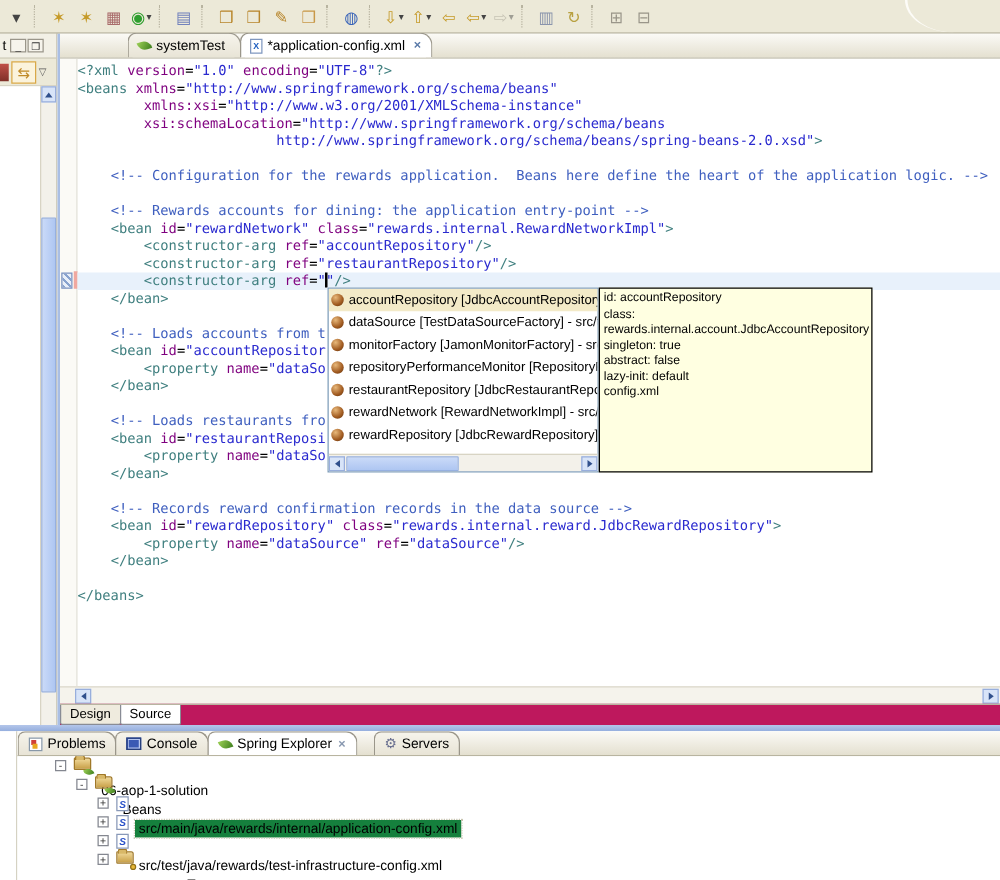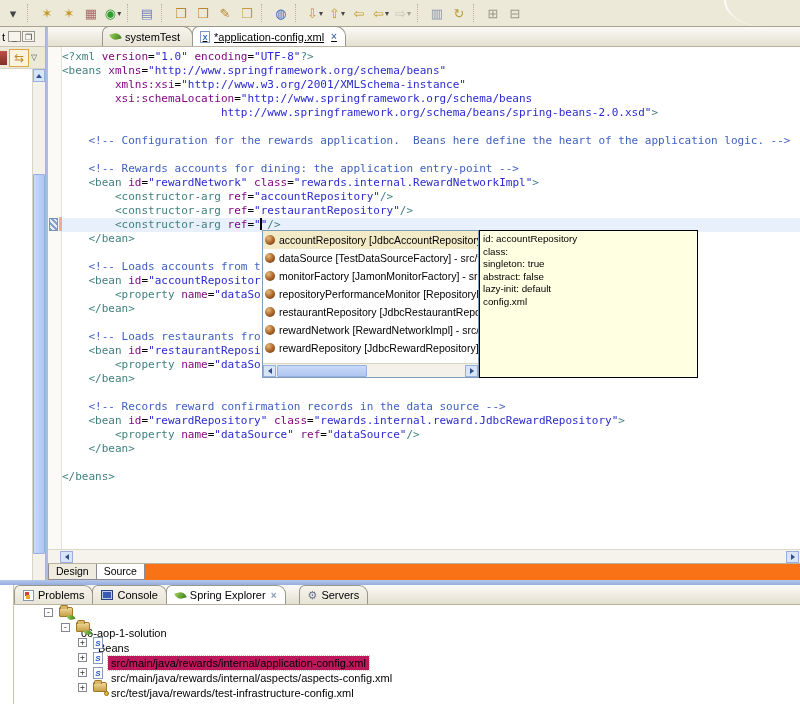--- a/index.html
+++ b/index.html
@@ -27,21 +27,21 @@
   .ls-scroll { position:absolute; right:0; top:42px; width:13px; bottom:0; background:#F3F1EA; border-left:1px solid #D8D4C4; }
   .sb-btn { position:absolute; left:0; width:12px; height:13px; background:#D8E4F8; border:1px solid #98AEDC; display:flex; align-items:center; justify-content:center; }
   .sb-up { top:0; }
   .tri-up { width:0; height:0; border-left:3px solid transparent; border-right:3px solid transparent; border-bottom:4px solid #30508C; }
   .ls-thumb { position:absolute; left:0; top:105px; width:12px; height:380px; background:linear-gradient(90deg,#CADAF8,#AEC6F2); border:1px solid #96B0E0; border-radius:1px; }
 
   
   .editor-group { position:absolute; left:46px; top:27px; width:754px; height:553px; border-left:2px solid #A9BEE4; background:#fff; }
   .etabs { height:20px; background:linear-gradient(#FBFAF6,#E4E0D0); display:flex; align-items:flex-end; border-bottom:1px solid #B8B4A0; }
   .etab { height:20px; display:flex; align-items:center; padding:0 8px 0 7px; border:1px solid #9A968A; border-bottom:none; border-radius:7px 10px 0 0; background:linear-gradient(#F6F4EC,#E8E4D6); margin-right:-1px; font-size:11px; white-space:nowrap; }
-  .etab.active { background:#fff; font-weight:normal;text-decoration:underline; }
+  .etab.active { background:#fff; font-weight:normal; }
   .etab .lbl { margin:0 4px; }
   .etab .close { color:#5A7AA8; font-size:10px; font-weight:bold; margin-left:3px; cursor:default; }
   .spacer54 { width:54px; }
 
   
   .leaf-icon { display:inline-block; width:11px; height:7px; background:linear-gradient(135deg,#9CCF56,#3E7F1E); border-radius:0 8px 0 8px; transform:rotate(-18deg); }
   
   .xmlfile-icon { display:inline-block; width:10px; height:12px; background:#fff; border:1px solid #8098C0; font-size:7px; font-weight:bold; color:#2060C0; text-align:center; line-height:11px; }
 
   
@@ -59,21 +59,21 @@
   .sp { color:#000000; }
   .caret-bar { display:inline-block; width:2px; height:12px; background:#000; vertical-align:-2px; margin:0 -1px; }
 
   
   .ehscroll { position:absolute; left:0; top:522px; right:0; height:14px; background:#F5F3EC; border-top:1px solid #DCD8CA; }
   .eh-btn { position:absolute; top:1px; width:13px; height:12px; background:#D8E4F8; border:1px solid #98AEDC; display:flex; align-items:center; justify-content:center; }
   .tri-left { width:0; height:0; border-top:3px solid transparent; border-bottom:3px solid transparent; border-right:4px solid #30508C; }
   .tri-right { width:0; height:0; border-top:3px solid transparent; border-bottom:3px solid transparent; border-left:4px solid #30508C; }
 
   
-  .ds-row { position:absolute; left:0; top:536px; right:0; height:17px; background:#f97316; border-top:1px solid #B8B4A0; display:flex; align-items:flex-start; }
+  .ds-row { position:absolute; left:0; top:536px; right:0; height:17px; background:#be185d; border-top:1px solid #B8B4A0; display:flex; align-items:flex-start; }
   .ds-tab { height:16px; padding:1px 7px; border:1px solid #898C95; border-top:none; font-size:10.5px; background:#EFEBDE; border-radius:0 0 2px 2px; margin-right:-1px; }
   .ds-tab.active { background:#fff; }
 
   
   .sash { position:absolute; left:0; top:580px; width:800px; height:5px; background:linear-gradient(#B4C6EA,#94AEDE); }
 
   
   .left-bottom-strip { position:absolute; left:0; top:585px; width:14px; height:119px; background:#fff; border-right:1px solid #C8C4B0; }
   .bottom-panel { position:absolute; left:14px; top:585px; width:786px; height:119px; background:#fff; }
   .btabs { height:20px; background:linear-gradient(#FBFAF6,#E4E0D0); display:flex; align-items:flex-end; border-bottom:1px solid #B8B4A0; }
@@ -93,21 +93,21 @@
   .tree { position:absolute; left:0; top:20px; right:0; bottom:0; background:#fff; overflow:hidden; }
   .trow { height:15px; display:flex; align-items:center; font-size:11px; white-space:nowrap; }
   .expander { width:9px; height:9px; border:1px solid #848790; background:#fff; font-size:8px; line-height:7px; text-align:center; color:#333; margin-right:6px; flex:none; font-family:"DejaVu Sans Mono",monospace; }
   .ticon { margin-right:5px; flex:none; position:relative; }
   .folder-base { display:inline-block; width:14px; height:10px; background:linear-gradient(#F0D898,#C8A048); border:1px solid #A07828; border-radius:1px 2px 1px 1px; position:relative; }
   .folder-base::before { content:""; position:absolute; left:0; top:-3px; width:6px; height:3px; background:#D8B868; border:1px solid #A07828; border-bottom:none; border-radius:2px 2px 0 0; }
   .mini-leaf { position:absolute; right:-2px; bottom:-1px; width:8px; height:5px; background:linear-gradient(135deg,#9CCF56,#3E7F1E); border-radius:0 6px 0 6px; transform:rotate(-18deg); }
   .mini-dot { position:absolute; right:-2px; bottom:-2px; width:5px; height:5px; background:#E8B838; border:1px solid #907018; border-radius:50%; }
   .cfg-icon { display:inline-block; width:10px; height:12px; background:#fff; border:1px solid #8898B8; color:#2850C8; font-size:8px; font-weight:bold; font-style:italic; text-align:center; line-height:11px; }
   .tlabel { padding:1px 3px;margin-top:40px; }
-  .tlabel.sel { background:#be185d; outline:1px dotted #C8C4B0; }
+  .tlabel.sel { background:#15803d; outline:1px dotted #C8C4B0; }
 
   
   .ac-list { position:absolute; left:262px; top:230px; width:217px; height:148px; background:#fff; border:1px solid #7F9DB9; z-index:10; overflow:hidden; }
   .pl-item { height:18px; display:flex; align-items:center; padding:0 2px; font-size:10.5px; white-space:nowrap; overflow:hidden; }
   .pl-item.selected { background:#F3EAC8; }
   .bean-icon { flex:none; width:10px; height:10px; border-radius:50%; background:radial-gradient(circle at 35% 30%, #E8B87A, #A05A20 60%, #5C3210); margin-right:4px; }
   .ac-hscroll { position:absolute; left:0; bottom:0; right:0; height:14px; background:#F3F1EA; border-top:1px solid #D8D4C4; }
   .ac-thumb { position:absolute; left:14px; top:1px; width:90px; height:12px; background:linear-gradient(#CADAF8,#AEC6F2); border:1px solid #96B0E0; border-radius:1px; }
   .ah-left { left:0; } .ah-right { right:0; }
 
@@ -284,21 +284,20 @@
         <span class="tlabel">Beans</span>
       </div>
       <div class="trow" style="padding-left: 64px;">
         <span class="expander">+</span>
         <span class="ticon"><span class="cfg-icon">S</span></span>
         <span class="tlabel sel">src/main/java/rewards/internal/application-config.xml</span>
       </div>
       <div class="trow" style="padding-left: 64px;">
         <span class="expander">+</span>
         <span class="ticon"><span class="cfg-icon">S</span></span>
-        <span class="tlabel">src/main/java/rewards/internal/aspects/aspects-config.xml</span>
       </div>
       <div class="trow" style="padding-left: 64px;">
         <span class="expander">+</span>
         <span class="ticon"><span class="cfg-icon">S</span></span>
         <span class="tlabel">src/test/java/rewards/test-infrastructure-config.xml</span>
       </div>
       <div class="trow" style="padding-left: 64px;">
         <span class="expander">+</span>
         <span class="ticon"><span class="folder-base"></span><span class="mini-dot"></span></span>
         <span class="tlabel">systemTest</span>
@@ -341,17 +340,18 @@
       </span>
     <span class="ac-thumb"></span>
     <span class="eh-btn ah-right">
         <span class="tri-right"></span>
       </span>
   </div>
 </div>
 <div class="ac-tip" id="ac-tip">
     <div class="tt-line"><b>id:</b> accountRepository</div>
     <div class="tt-line"><b>class:</b></div>
+    <div class="tt-line"> rewards.internal.account.JdbcAccountRepository</div>
     <div class="tt-line"><b>singleton:</b> true</div>
     <div class="tt-line"><b>abstract:</b> false</div>
     <div class="tt-line"><b>lazy-init:</b> default</div>
     <div class="tt-line"> config.xml</div>
   </div>
 
 </body></html>

